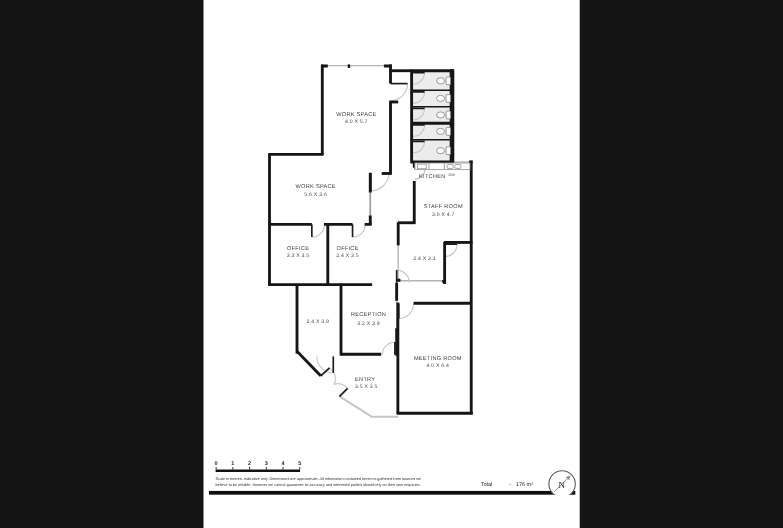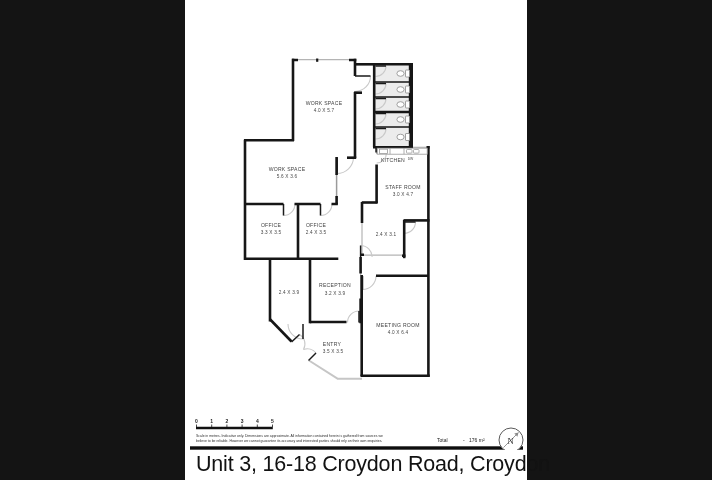--- a/index.html
+++ b/index.html
@@ -198,14 +198,13 @@
       <rect x="190" y="446.3" width="333" height="3.4" fill="#0e0e0e"></rect>
     </g>
     <g>
       <circle cx="511" cy="440" r="12" fill="#ffffff" stroke="#5a5a5a" stroke-width="1"></circle>
       <path d="M503.5,447.5 L518.5,432.5" stroke="#8a8a8a" stroke-width="0.9"></path>
       <path d="M518.5,432.5 l-4.2,1.1 3.1,3.1 z" fill="#8a8a8a"></path>
       <text class="compassN" x="510.5" y="443.5">N</text>
     </g>
   </svg>
 
-  <div class="title">Unit 3, 16-18 Croydon Road, Croydon</div>
 </div>
 
 </body></html>

